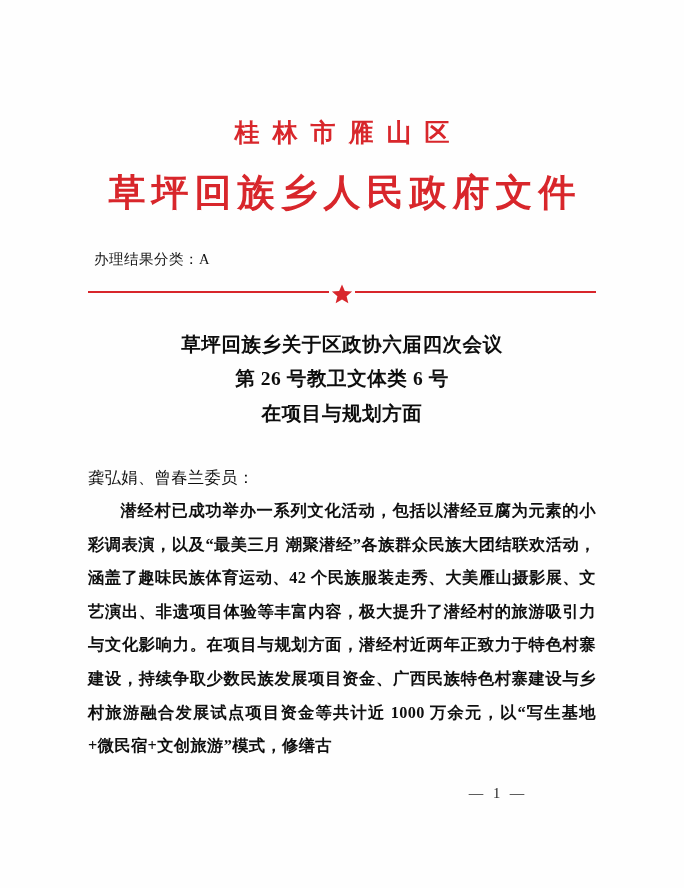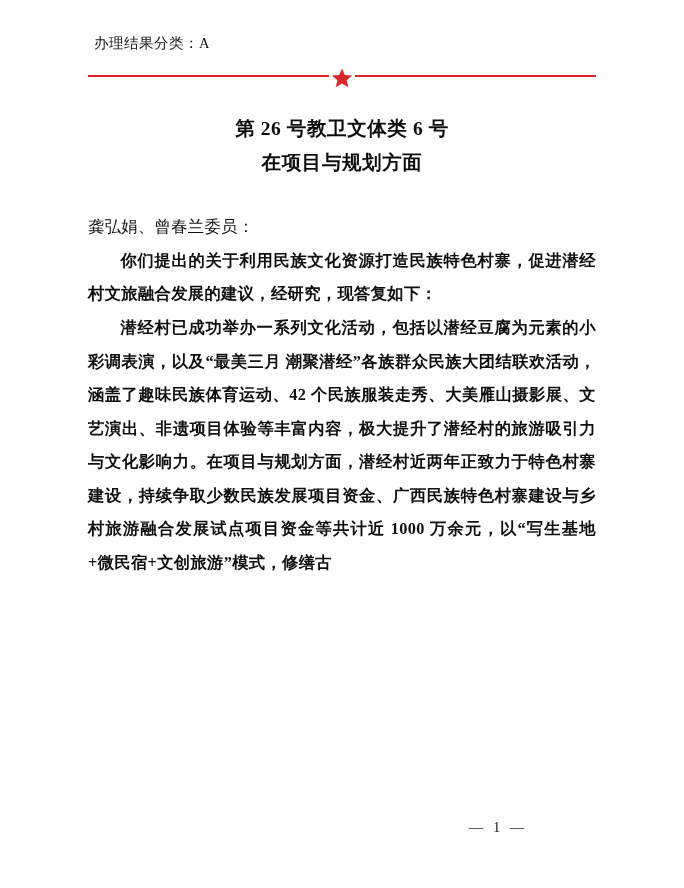--- a/index.html
+++ b/index.html
@@ -138,44 +138,48 @@
     display: inline-block;
     padding-right: 18px;
     margin-left: 330px;
   }
 </style>
 </head>
 <body>
 
 <div class="page">
 
+  <div class="masthead">
+    <div class="org-line">桂林市雁山区</div>
+    <div class="doc-title">草坪回族乡人民政府文件</div>
+  </div>
 
   <div class="meta-row">
     <div class="meta-left">
       <span>办理结果分类：</span><span>A</span>
     </div>
   </div>
 
   <div class="rule-wrap">
     <div class="rule-line"></div>
     <div class="star">
       <svg width="22" height="22" viewBox="0 0 24 24" aria-hidden="true">
         <polygon points="12,1.5 15.1,8.8 23,9.4 17,14.5 18.9,22.2 12,18 5.1,22.2 7,14.5 1,9.4 8.9,8.8" fill="#d8262b"></polygon>
       </svg>
     </div>
   </div>
 
   <div class="subject">
+    <span class="ln">草坪回族乡关于区政协六届四次会议</span>
     <span class="ln">第 26 号教卫文体类 6 号</span>
     <span class="ln">在项目与规划方面</span>
   </div>
 
   <div class="body-text">
     <p class="salutation">龚弘娟、曾春兰委员：</p>
-    <p class="para">你们提出的关于利用民族文化资源打造民族特色村寨，促进潜经村文旅融合发展的建议，经研究，现答复如下：</p>
     <p class="para">潜经村已成功举办一系列文化活动，包括以潜经豆腐为元素的小彩调表演，以及“最美三月 潮聚潜经”各族群众民族大团结联欢活动，涵盖了趣味民族体育运动、42 个民族服装走秀、大美雁山摄影展、文艺演出、非遗项目体验等丰富内容，极大提升了潜经村的旅游吸引力与文化影响力。在项目与规划方面，潜经村近两年正致力于特色村寨建设，持续争取少数民族发展项目资金、广西民族特色村寨建设与乡村旅游融合发展试点项目资金等共计近 1000 万余元，以“写生基地+微民宿+文创旅游”模式，修缮古</p>
   </div>
 
   <div class="footer">
     <span class="page-num-wrap">— 1 —</span>
   </div>
 
 </div>
 
 </body></html>

